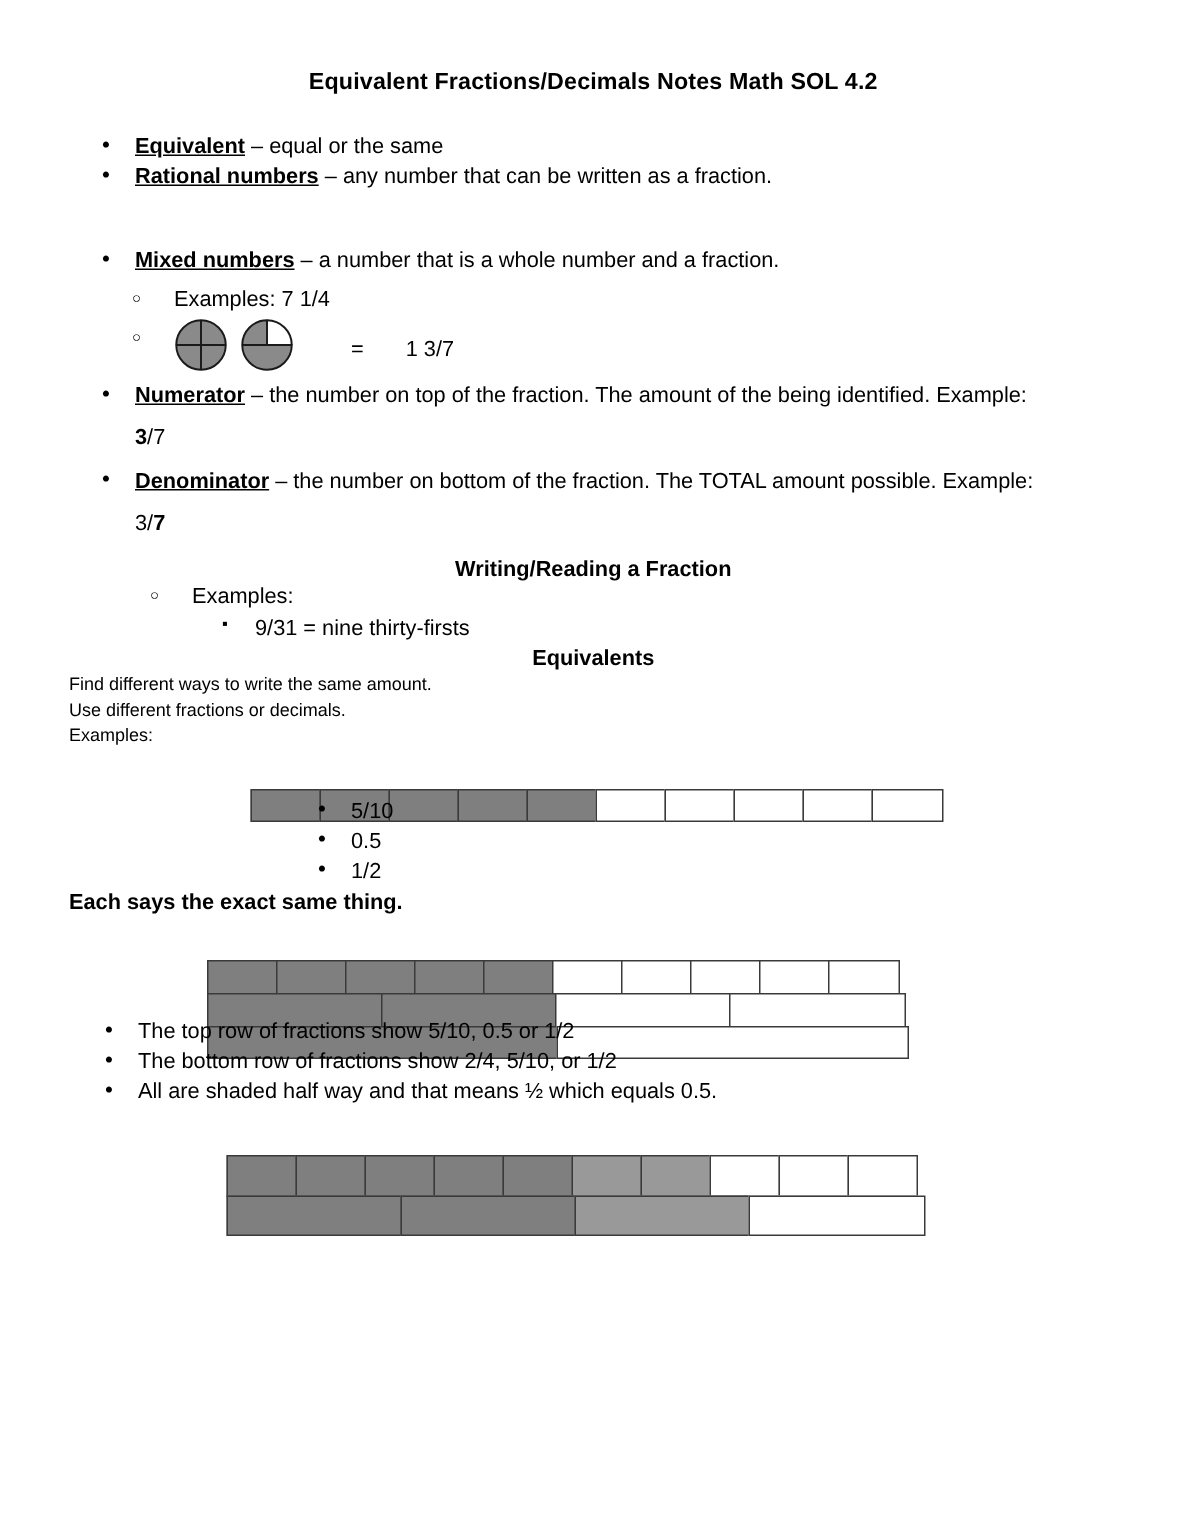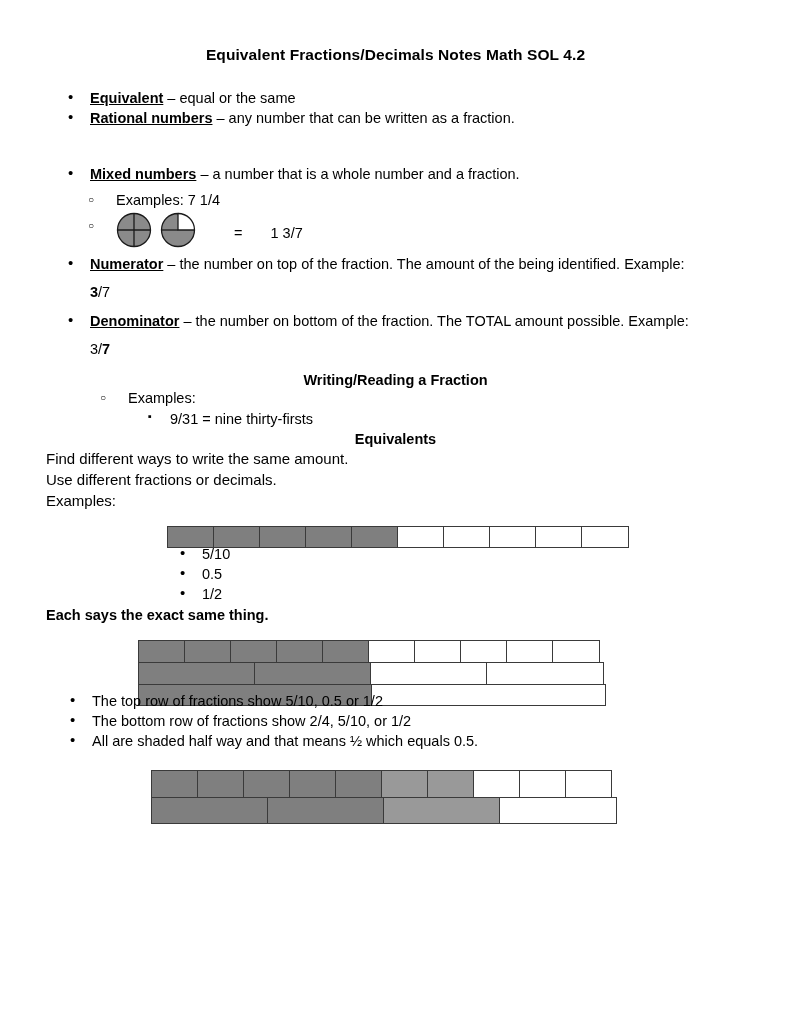--- a/index.html
+++ b/index.html
@@ -87,21 +87,21 @@
   ul.lvl3 > li::before {
     content: "\25AA";
     position: absolute;
     left: 0;
     top: 0;
     font-size: 11px;
   }
   u { }
   b { font-weight: bold; }
   .plain-line {
-    font-size: 15px;
+    font-size: 12px;
     line-height: 1.42;
     margin-left: 46px;
   }
   .bold-line {
     font-size: 14.5px;
     font-weight: bold;
     line-height: 1.42;
     margin-left: 46px;
   }
   
@@ -211,21 +211,21 @@
       <div class="cell dark" style="width:47px;height:22px;"></div>
       <div class="cell dark" style="width:47px;height:22px;"></div>
       <div class="cell" style="width:47px;height:22px;"></div>
       <div class="cell" style="width:47px;height:22px;"></div>
       <div class="cell" style="width:47px;height:22px;"></div>
       <div class="cell" style="width:47px;height:22px;"></div>
       <div class="cell" style="width:48px;height:22px;"></div>
     </div>
   </div>
 
-  <ul class="lvl1" style="margin-top:32px;">
+  <ul class="lvl1" style="margin-top:32px;padding-left:32px;">
     <li style="margin-left:180px;">5/10</li>
     <li style="margin-left:180px;">0.5</li>
     <li style="margin-left:180px;">1/2</li>
   </ul>
 
   <div class="bold-line" style="margin-top:1px;">Each says the exact same thing.</div>
 
   <div class="barbox" style="left:138px; top:640px; width:468px;">
     <div class="barrow">
       <div class="cell dark" style="width:47px;height:23px;"></div>

